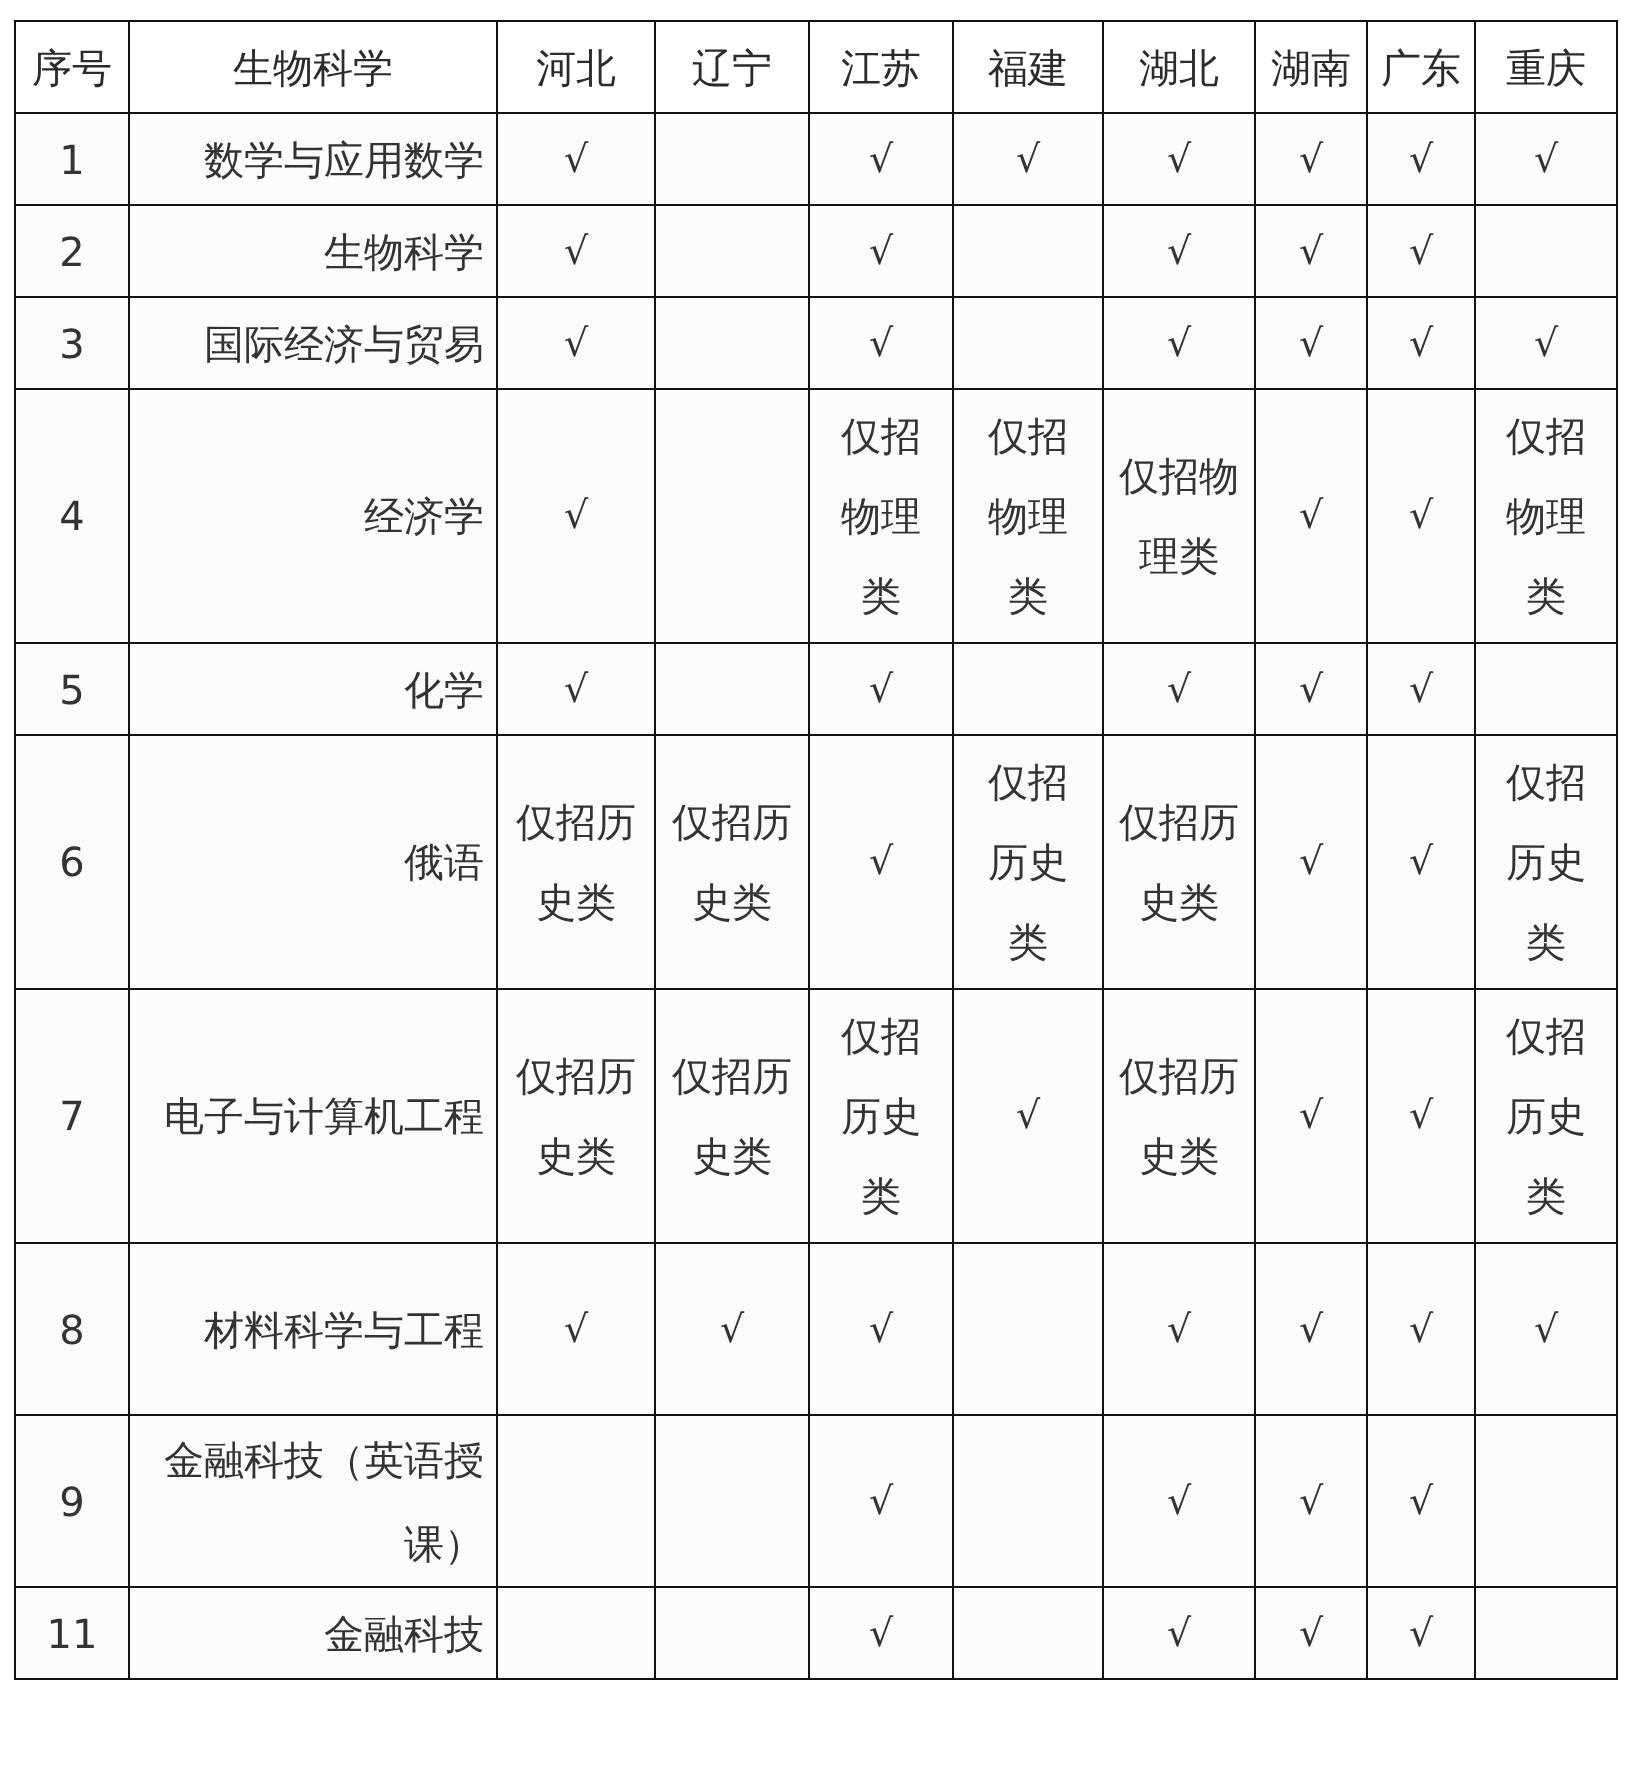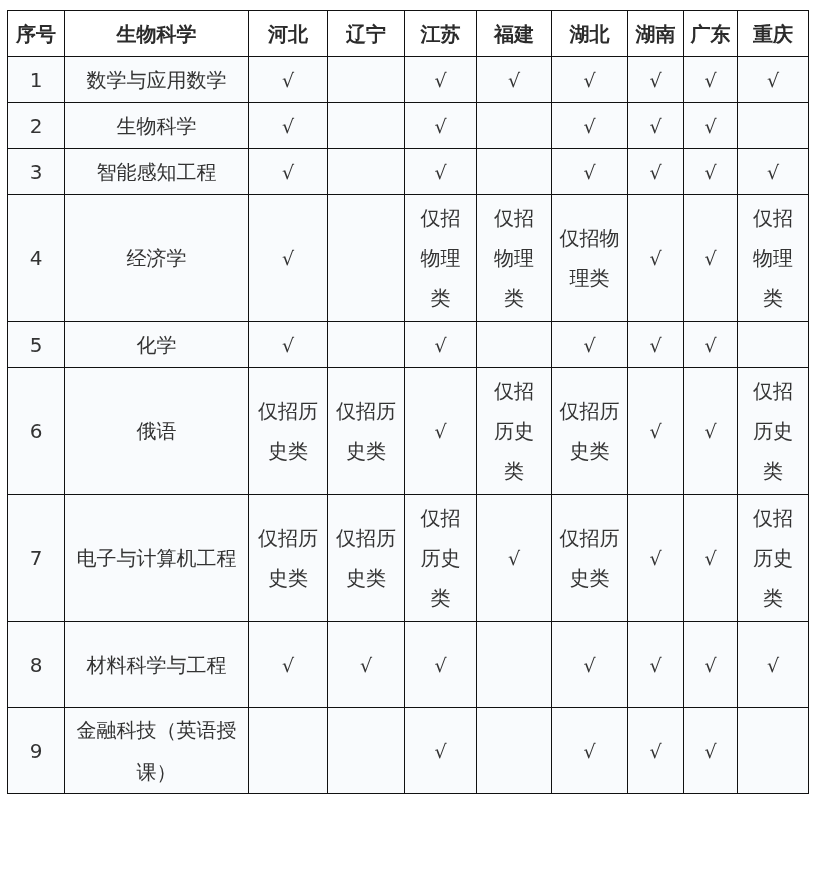--- a/index.html
+++ b/index.html
@@ -3,22 +3,22 @@
 <meta charset="utf-8">
 <style>
   html, body { margin: 0; padding: 0; background: #ffffff; }
   body { width: 819px; height: 892px; position: relative; overflow: hidden;
          font-family: "DejaVu Sans", "Liberation Sans", sans-serif; color: #333333; }
   table { position: absolute; left: 7px; top: 10px; border-collapse: collapse;
           table-layout: fixed; background: #f9fbfd; }
   td, th { border: 1.5px solid #111111; text-align: center; vertical-align: middle;
            padding: 0 1px; font-size: 20px; line-height: 40px; font-weight: normal;
            overflow: hidden; }
-  th { font-weight: bold; font-size: 20px; color: #2b2b2b; background: #ffffff; }
-  td.name { line-height: 42px; padding: 0 6px; }
+  th { font-weight: normal; font-size: 20px; color: #2b2b2b; background: #ffffff; }
+  td.name { line-height: 42px; padding: 0 6px; text-align: right; }
   td.mark { font-size: 19px; }
   .wrap-narrow { display: inline-block; width: 44px; word-break: break-all; line-height: 40px; }
   .wrap-wide { display: inline-block; width: 66px; line-height: 40px; }
 </style>
 </head>
 <body>
 
 <table>
   <colgroup id="cols">
       <col style="width: 57px;">
@@ -66,21 +66,21 @@
         <td class="mark"></td>
         <td class="mark">√</td>
         <td class="mark"></td>
         <td class="mark">√</td>
         <td class="mark">√</td>
         <td class="mark">√</td>
         <td class="mark"></td>
       </tr>
       <tr style="height: 46px;">
         <td>3</td>
-        <td class="name">智能感知工程</td>
+        <td class="name">国际经济与贸易</td>
         <td class="mark">√</td>
         <td class="mark"></td>
         <td class="mark">√</td>
         <td class="mark"></td>
         <td class="mark">√</td>
         <td class="mark">√</td>
         <td class="mark">√</td>
         <td class="mark">√</td>
       </tr>
       <tr style="height: 127px;">
@@ -148,14 +148,26 @@
         <td class="name">金融科技（英语授课）</td>
         <td class="mark"></td>
         <td class="mark"></td>
         <td class="mark">√</td>
         <td class="mark"></td>
         <td class="mark">√</td>
         <td class="mark">√</td>
         <td class="mark">√</td>
         <td class="mark"></td>
       </tr>
+      <tr style="height: 46px;">
+        <td>11</td>
+        <td class="name">金融科技</td>
+        <td class="mark"></td>
+        <td class="mark"></td>
+        <td class="mark">√</td>
+        <td class="mark"></td>
+        <td class="mark">√</td>
+        <td class="mark">√</td>
+        <td class="mark">√</td>
+        <td class="mark"></td>
+      </tr>
     </tbody>
 </table>
 
 </body></html>

